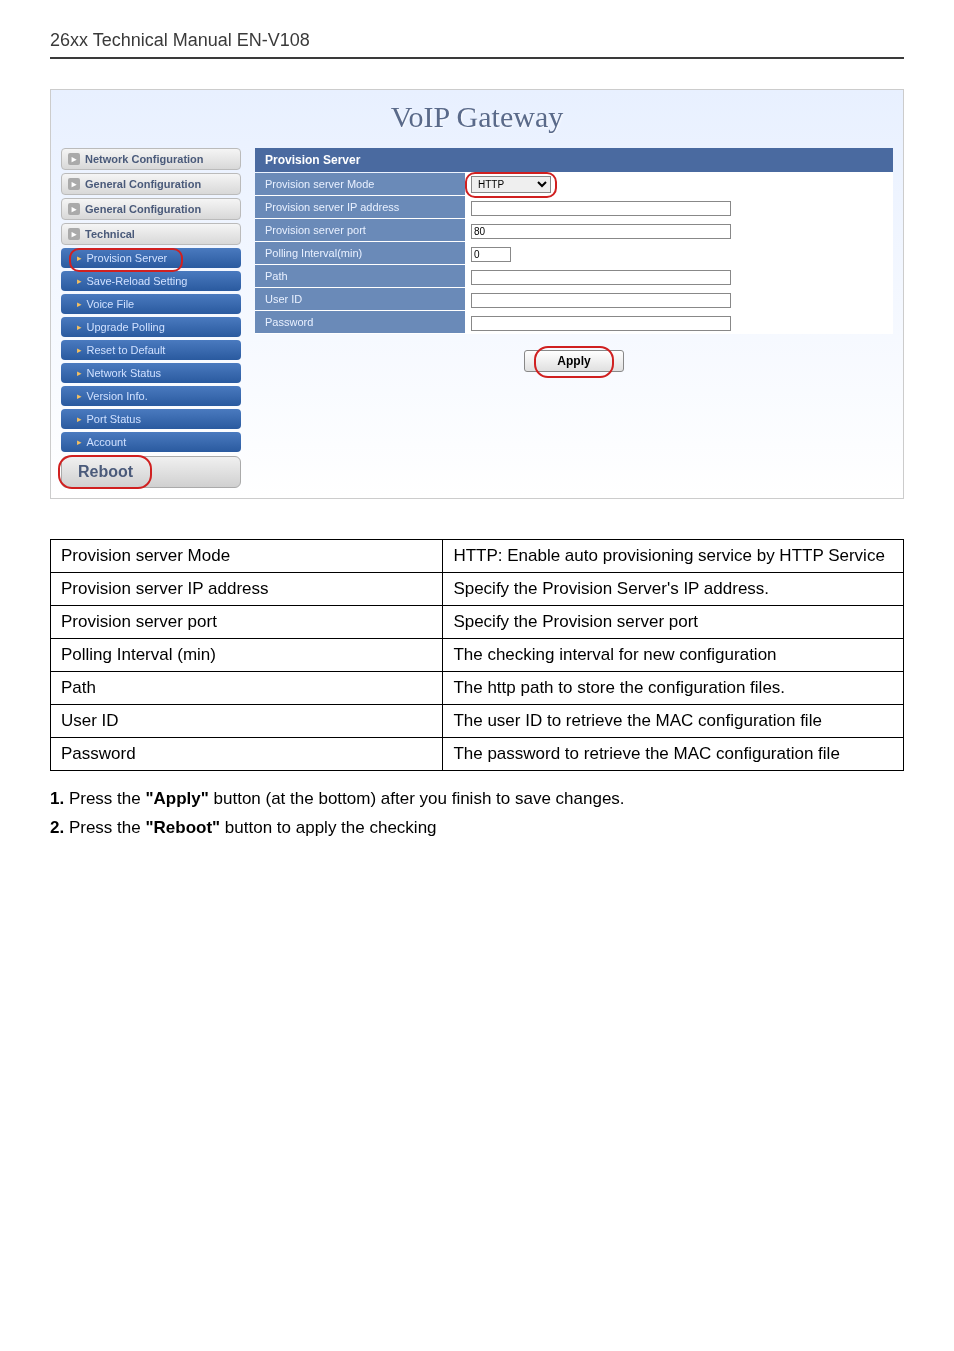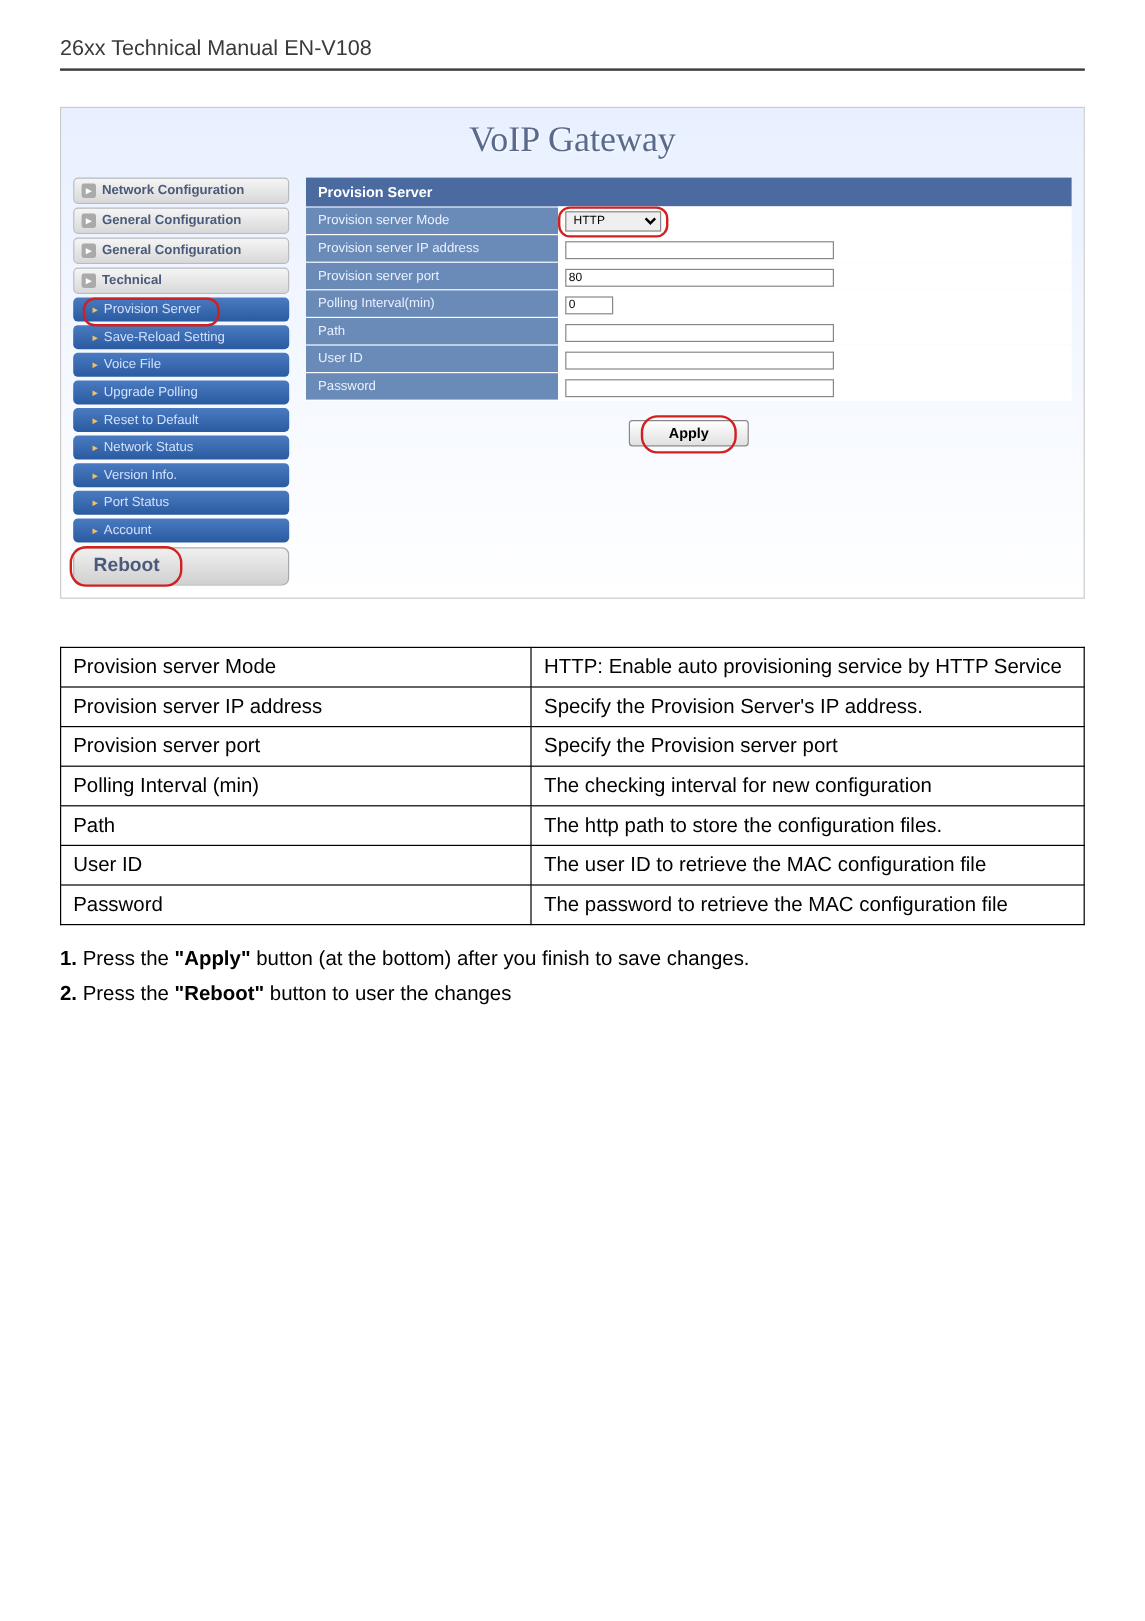--- a/index.html
+++ b/index.html
@@ -168,21 +168,21 @@
     position: absolute;
     left: -6px;
     top: -2px;
     width: 88px;
     height: 22px;
     border: 2px solid #d02020;
     border-radius: 10px;
     pointer-events: none;
   }
   .form-field input.short { width: 40px; }
-  .form-field input.long { width: 224px; }
+  .form-field input.long { width: 260px; }
   .apply-wrap {
     text-align: center;
     margin-top: 16px;
     position: relative;
   }
   .apply-btn {
     background: linear-gradient(#fff, #e0e0e0);
     border: 1px solid #888;
     border-radius: 3px;
     padding: 3px 32px;
@@ -380,14 +380,14 @@
       </tr>
   <tr>
         <td>Password</td>
         <td>The password to retrieve the MAC configuration file</td>
       </tr>
 </tbody>
   </table>
 
 <div class="notes">
   <p><b>1.</b><span> Press the </span><b>"Apply"</b><span> button (at the bottom) after you finish to save changes.</span></p>
-  <p><b>2.</b><span> Press the </span><b>"Reboot"</b><span> button to user the changes</span></p>
+  <p><b>2.</b><span> Press the </span><b>"Reboot"</b><span> button to apply the checking</span></p>
 </div>
 
 </body></html>

